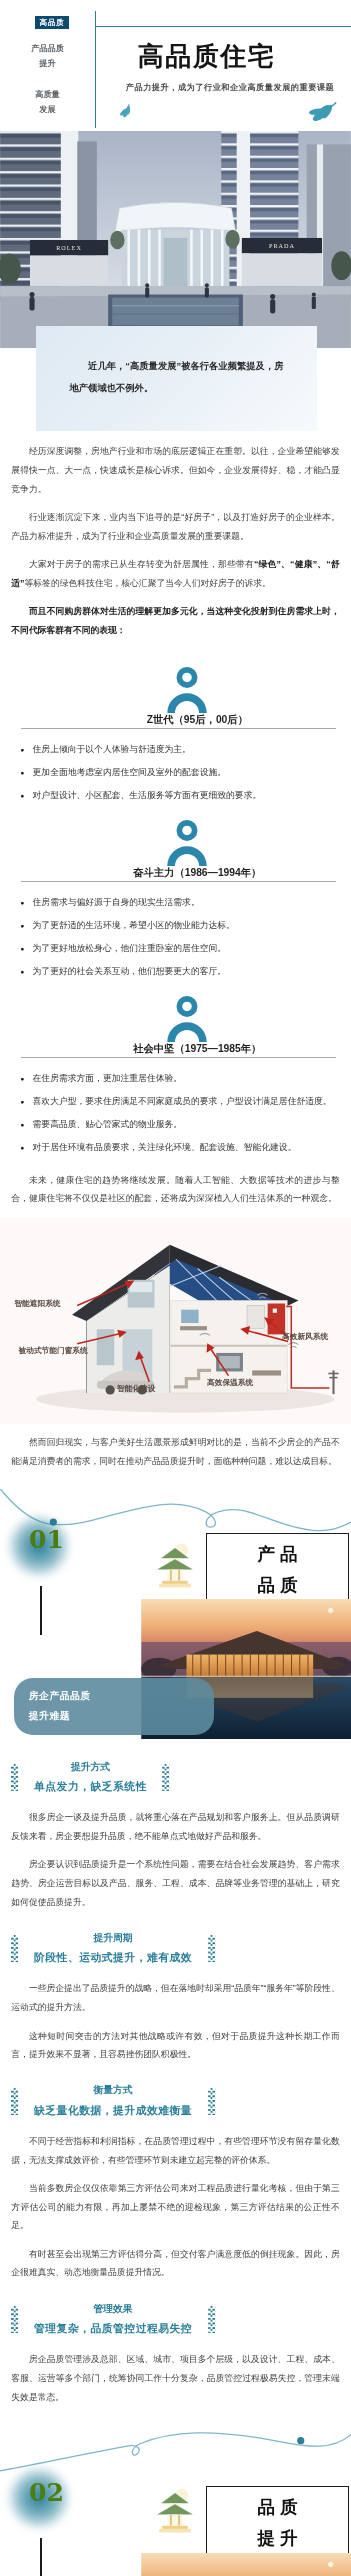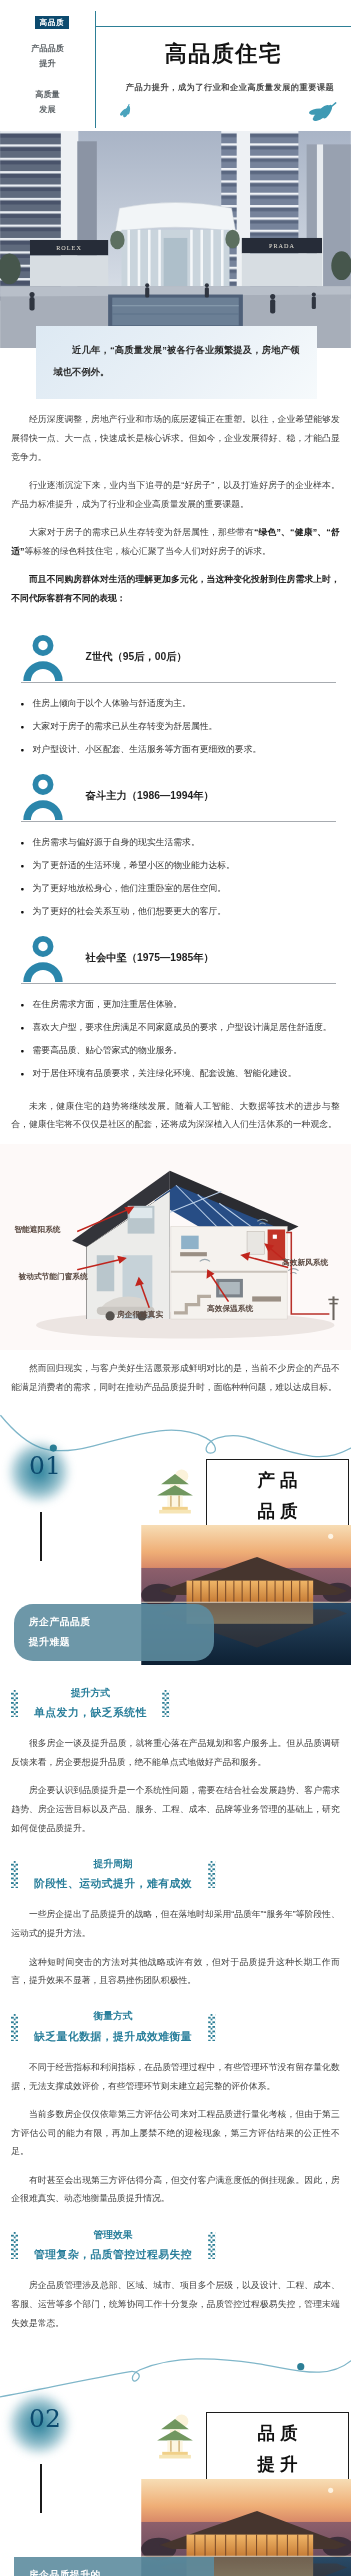--- a/index.html
+++ b/index.html
@@ -9,48 +9,48 @@
   
   .header{position:relative;height:131px;background:#fff;}
   .badge{position:absolute;left:35px;top:16px;background:#0c4a6e;color:#fff;
          font-weight:700;font-size:7.7px;padding:1.5px 4.6px;letter-spacing:0.5px;}
   .vline{position:absolute;left:95px;top:11.3px;width:1px;height:117px;background:#2d7f96;}
   .hline{position:absolute;left:95px;top:26px;width:256px;height:1px;background:#2d7f96;}
   .side{position:absolute;left:0;top:43px;width:95px;text-align:center;color:#5f6569;
         font-weight:700;font-size:8.2px;line-height:1.45;}
   .side div{margin-bottom:3.6px;}
   .side .gap{height:11.3px;}
-  .main-title{position:absolute;left:95px;top:39px;width:257px;text-align:center;
-              color:#141414;font-size:22px;font-weight:900;letter-spacing:1.5px;}
+  .main-title{position:absolute;left:78px;top:39px;width:257px;text-align:center;
+              color:#141414;font-size:26px;font-weight:900;letter-spacing:1.5px;}
   .subtitle{position:absolute;left:95px;top:82px;width:270px;text-align:center;
             color:#4a4a4a;font-size:8.2px;font-weight:700;letter-spacing:0.5px;}
   .leaf-s{position:absolute;left:117px;top:102px;width:17.5px;height:17.5px;transform:rotate(-15deg);}
   .leaf-b{position:absolute;left:307px;top:96px;width:34px;height:32px;transform:rotate(10deg);}
 
   
   .hero{position:relative;height:217px;}
   .hero svg{display:block;}
 
   
   .quote-box{position:relative;z-index:3;margin:-21.6px 0 0 36px;width:281px;box-sizing:border-box;
              background:linear-gradient(135deg,#dde9f3 0%,#eaf1f7 55%,#f6fafc 100%);
              padding:13.4px 17.5px 15.5px 17.5px;}
-  .quote-box p{margin:0;font-size:9.3px;font-weight:700;color:#2b2b2b;line-height:2.35;
+  .quote-box p{margin:16px;font-size:9.3px;font-weight:700;color:#2b2b2b;line-height:2.35;
                text-indent:2em;text-align:justify;}
 
   
   .flow{padding:0 11.3px;}
   .para{margin:0 0 9.8px 0;font-size:8.8px;line-height:2.12;text-align:justify;text-indent:2em;color:#3d3d3d;}
   .para .b{font-weight:700;color:#222;}
   .intro-block{margin-top:11.3px;}
 
   
   .personas{padding:3.1px 0 0 0;}
   .persona{margin-bottom:5.2px;}
-  .persona-head{display:flex;align-items:center;padding-left:22px;margin:13.4px 0 0 0;}
+  .persona-head{display:flex;align-items:center;padding-left:22px;margin:13.4px 0 0 0;flex-direction:column;}
   .person-icon{width:42px;height:47px;flex:0 0 auto;}
   .persona-title{margin-left:21.6px;font-size:10.3px;font-weight:700;color:#1f1f1f;}
   .persona-rule{height:1.5px;background:#a7abb0;margin:1px 15.5px 12.4px 20.6px;}
   ul.bullets{list-style:none;margin:0 0 15.5px 0;padding:0 12.4px 0 20.6px;}
   ul.bullets li{display:flex;margin-bottom:7.7px;font-size:8.8px;line-height:1.75;color:#333;justify-content:flex-end;}
   ul.bullets .marker{color:#111;font-size:6.2px;margin:3.1px 8.2px 0 0;flex:0 0 auto;}
   ul.bullets .btext{flex:1;}
 
   
   .house-fig{position:relative;height:206px;margin:5.2px 0 9.3px 0;background:#fdf9f8;}
@@ -63,21 +63,21 @@
 
   
   .sec-block{position:relative;}
   .sec1{height:260px;}
   .sec2{height:281px;}
   .wave{position:absolute;left:0;top:0;width:351px;height:77px;}
   .blur-circle{position:absolute;width:66px;height:66px;border-radius:50%;
      background:radial-gradient(circle,rgba(24,118,146,0.95) 0%,rgba(24,118,146,0.5) 42%,rgba(24,118,146,0) 70%);
      filter:blur(3.6px);}
   .sec-num{position:absolute;font-family:"DejaVu Serif","Liberation Serif",serif;
-     font-size:25px;font-weight:400;color:#0c4a6e;}
+     font-size:25px;font-weight:700;color:#4d7c0f;}
   .num-line{position:absolute;width:1.5px;background:#1b1b1b;}
   .pagoda{position:absolute;width:40px;height:45px;}
   .title-box{position:absolute;box-sizing:border-box;border:1.5px solid #1c1c1c;background:#fff;
      display:flex;flex-direction:column;align-items:center;justify-content:center;gap:7.2px;}
   .title-box span{font-size:17.5px;font-weight:900;color:#101010;letter-spacing:5.2px;text-indent:5.2px;}
   .photo{position:absolute;left:141px;width:211px;height:140px;overflow:hidden;}
   .photo svg{display:block;}
   .overlay-box{position:absolute;left:14.4px;width:200px;box-sizing:border-box;z-index:4;
      background:rgba(93,140,158,0.9);color:#fff;padding:8.2px 14.4px;}
   .overlay-box div{font-size:9.8px;font-weight:700;line-height:2.05;letter-spacing:0.5px;}
@@ -234,21 +234,21 @@
       <div class="persona-title">Z世代（95后，00后）</div>
     </div>
     <div class="persona-rule"></div>
     <ul class="bullets">
           <li>
             <span class="marker">●</span>
             <span class="btext">住房上倾向于以个人体验与舒适度为主。</span>
           </li>
           <li>
             <span class="marker">●</span>
-            <span class="btext">大家对于房子的需求已从生存转变为舒居属性。</span>
+            <span class="btext">更加全面地考虑室内居住空间及室外的配套设施。</span>
           </li>
           <li>
             <span class="marker">●</span>
             <span class="btext">对户型设计、小区配套、生活服务等方面有更细致的要求。</span>
           </li>
         </ul>
   </div>
 
   <div class="persona">
     <div class="persona-head">
@@ -377,21 +377,21 @@
           <polygon points="404,246 403,259 414,252"></polygon>
         <line x1="560" y1="232" x2="522" y2="200"></line>
           <polygon points="516,195 522,207 530,198"></polygon>
         <line x1="560" y1="240" x2="478" y2="218"></line>
           <polygon points="470,216 481,224 484,212"></polygon>
       </g>
     </svg>
     <div id="house-labels">
         <div class="hlabel hl0">智能遮阳系统</div>
         <div class="hlabel hl1">被动式节能门窗系统</div>
-        <div class="hlabel hl2">房企很难真实</div>
+        <div class="hlabel hl2">智能化建设</div>
         <div class="hlabel hl3">高效保温系统</div>
         <div class="hlabel hl4">高效新风系统</div>
       </div>
   </div>
 
   <div class="flow">
       <p class="para"><span>然而回归现实，与客户美好生活愿景形成鲜明对比的是，当前不少房企的产品不能满足消费者的需求，同时在推动产品品质提升时，面临种种问题，难以达成目标。</span></p>
     </div>
 
   <div class="sec-block sec1">

